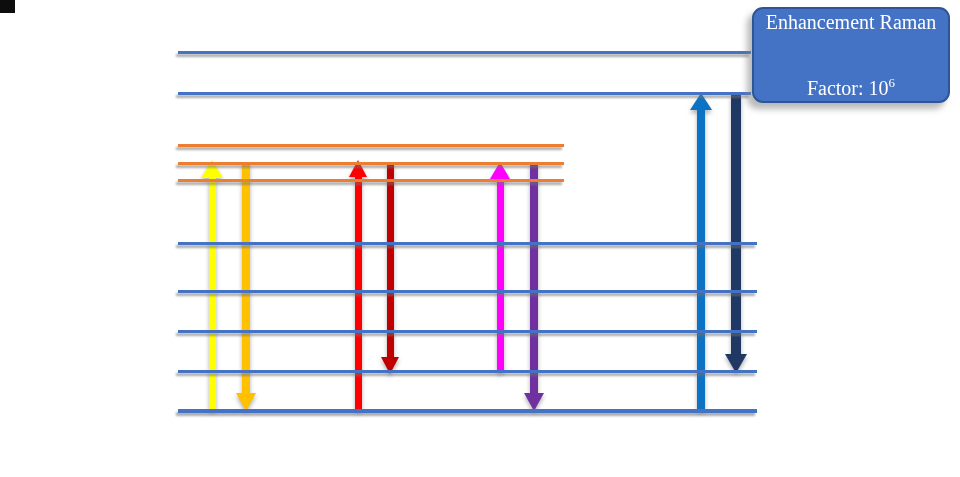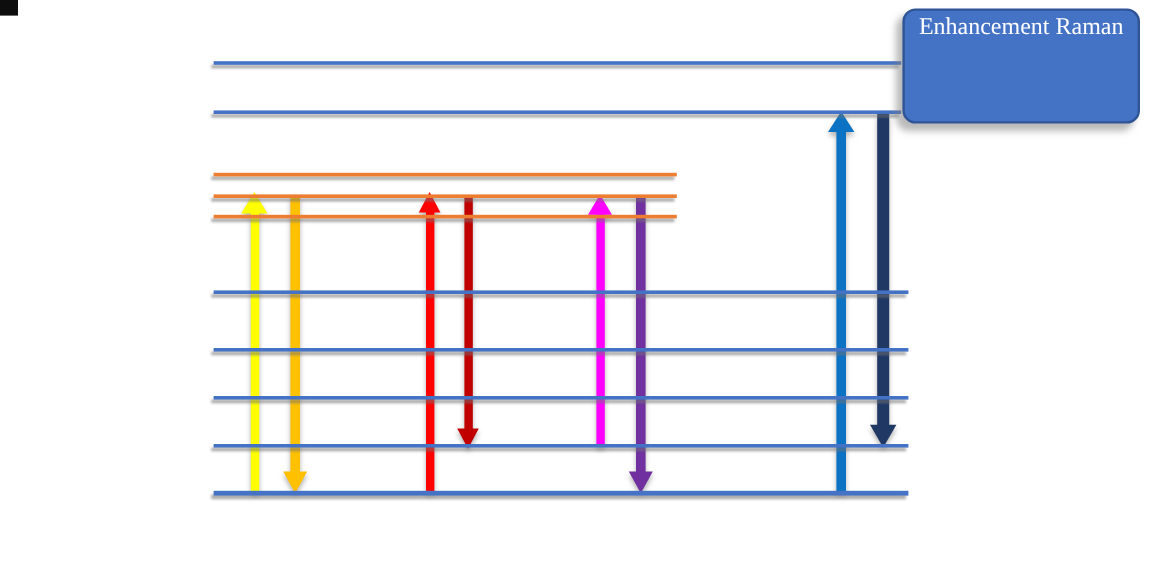--- a/index.html
+++ b/index.html
@@ -89,14 +89,15 @@
         <div class="shaft" style="left: 7px; width: 8px; background: rgb(12, 114, 196); top: 16px; height: 301px;"></div>
         <div class="head" style="border-left: 11px solid transparent; border-right: 11px solid transparent; top: 0px; border-bottom: 17px solid rgb(12, 114, 196);"></div>
       </div>
       <div class="arrow" style="left: 724.5px; top: 95px; width: 23px; height: 278px;">
         <div class="shaft" style="left: 6.5px; width: 10px; background: rgb(31, 56, 100); top: 0px; height: 260px;"></div>
         <div class="head" style="border-left: 11.5px solid transparent; border-right: 11.5px solid transparent; top: 259px; border-top: 19px solid rgb(31, 56, 100);"></div>
       </div>
     </div>
   <div id="callout" style="left: 752px; top: 7px; width: 198px; height: 96px; background: rgb(68, 114, 196); border-color: rgb(47, 85, 151); color: rgb(255, 255, 255);">
     <div>Enhancement Raman</div>
+    <div><span>Factor: 10</span><sup>6</sup></div>
   </div>
 </div>
 
 </body></html>

